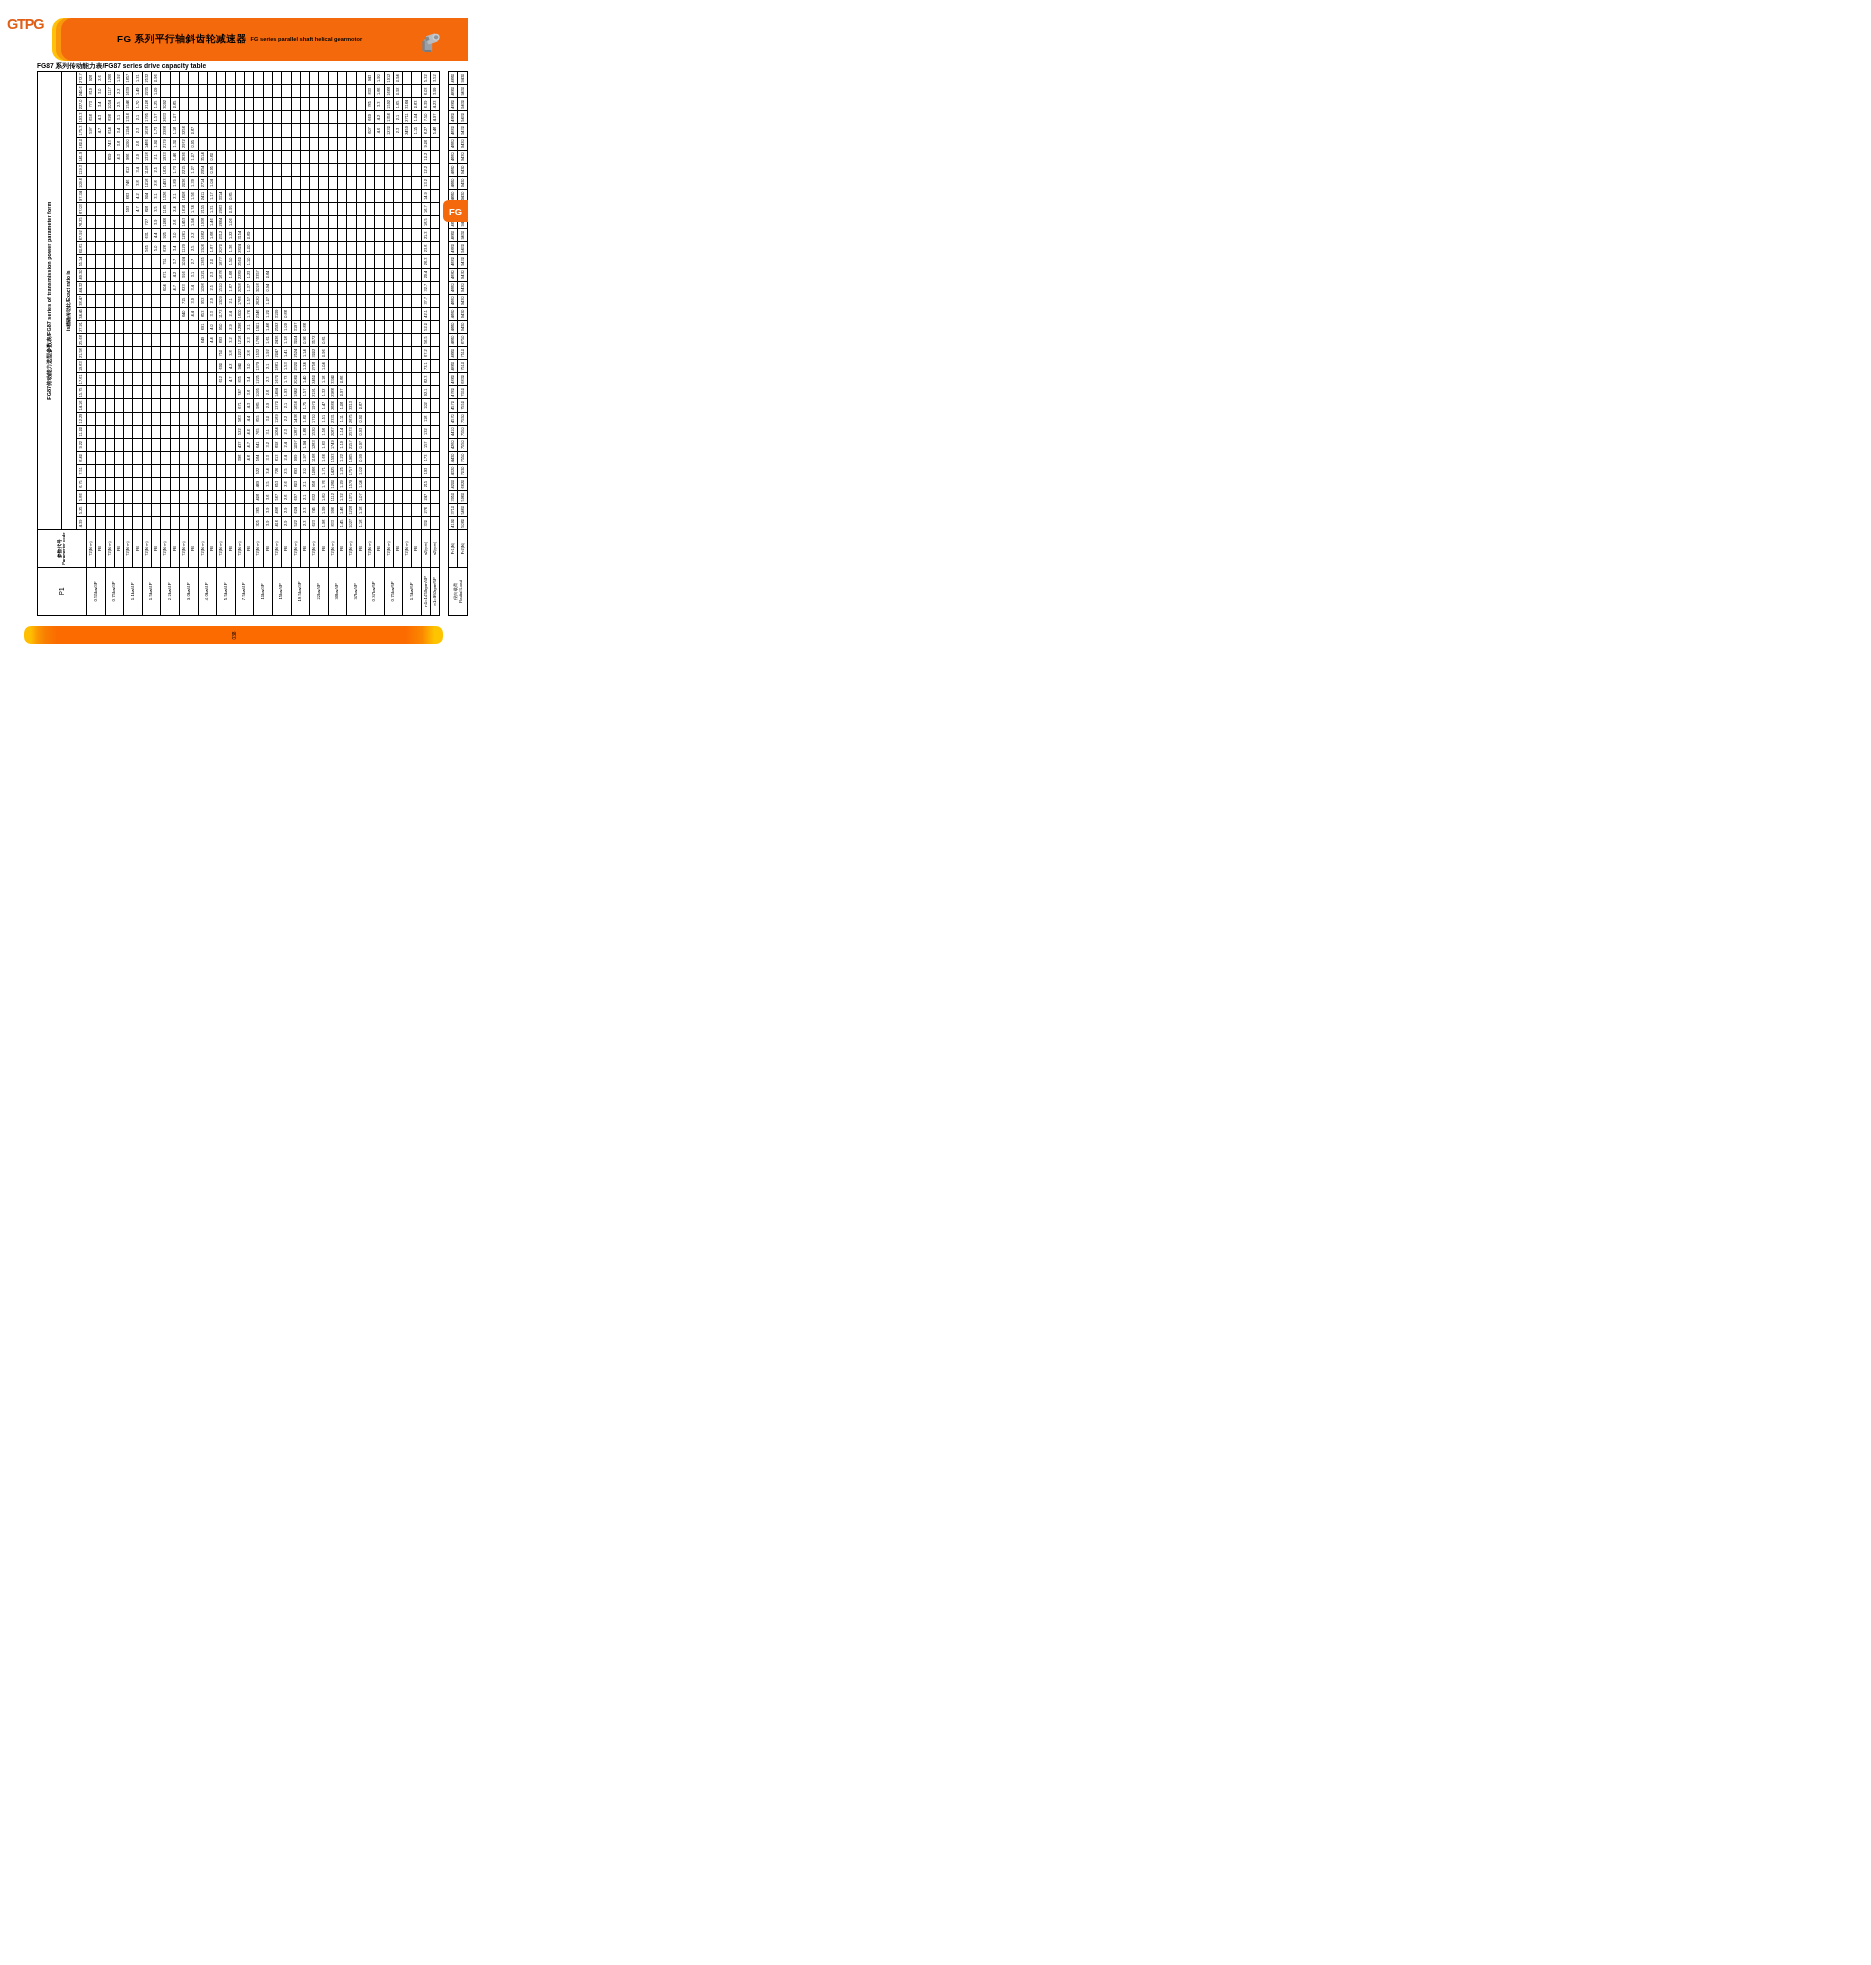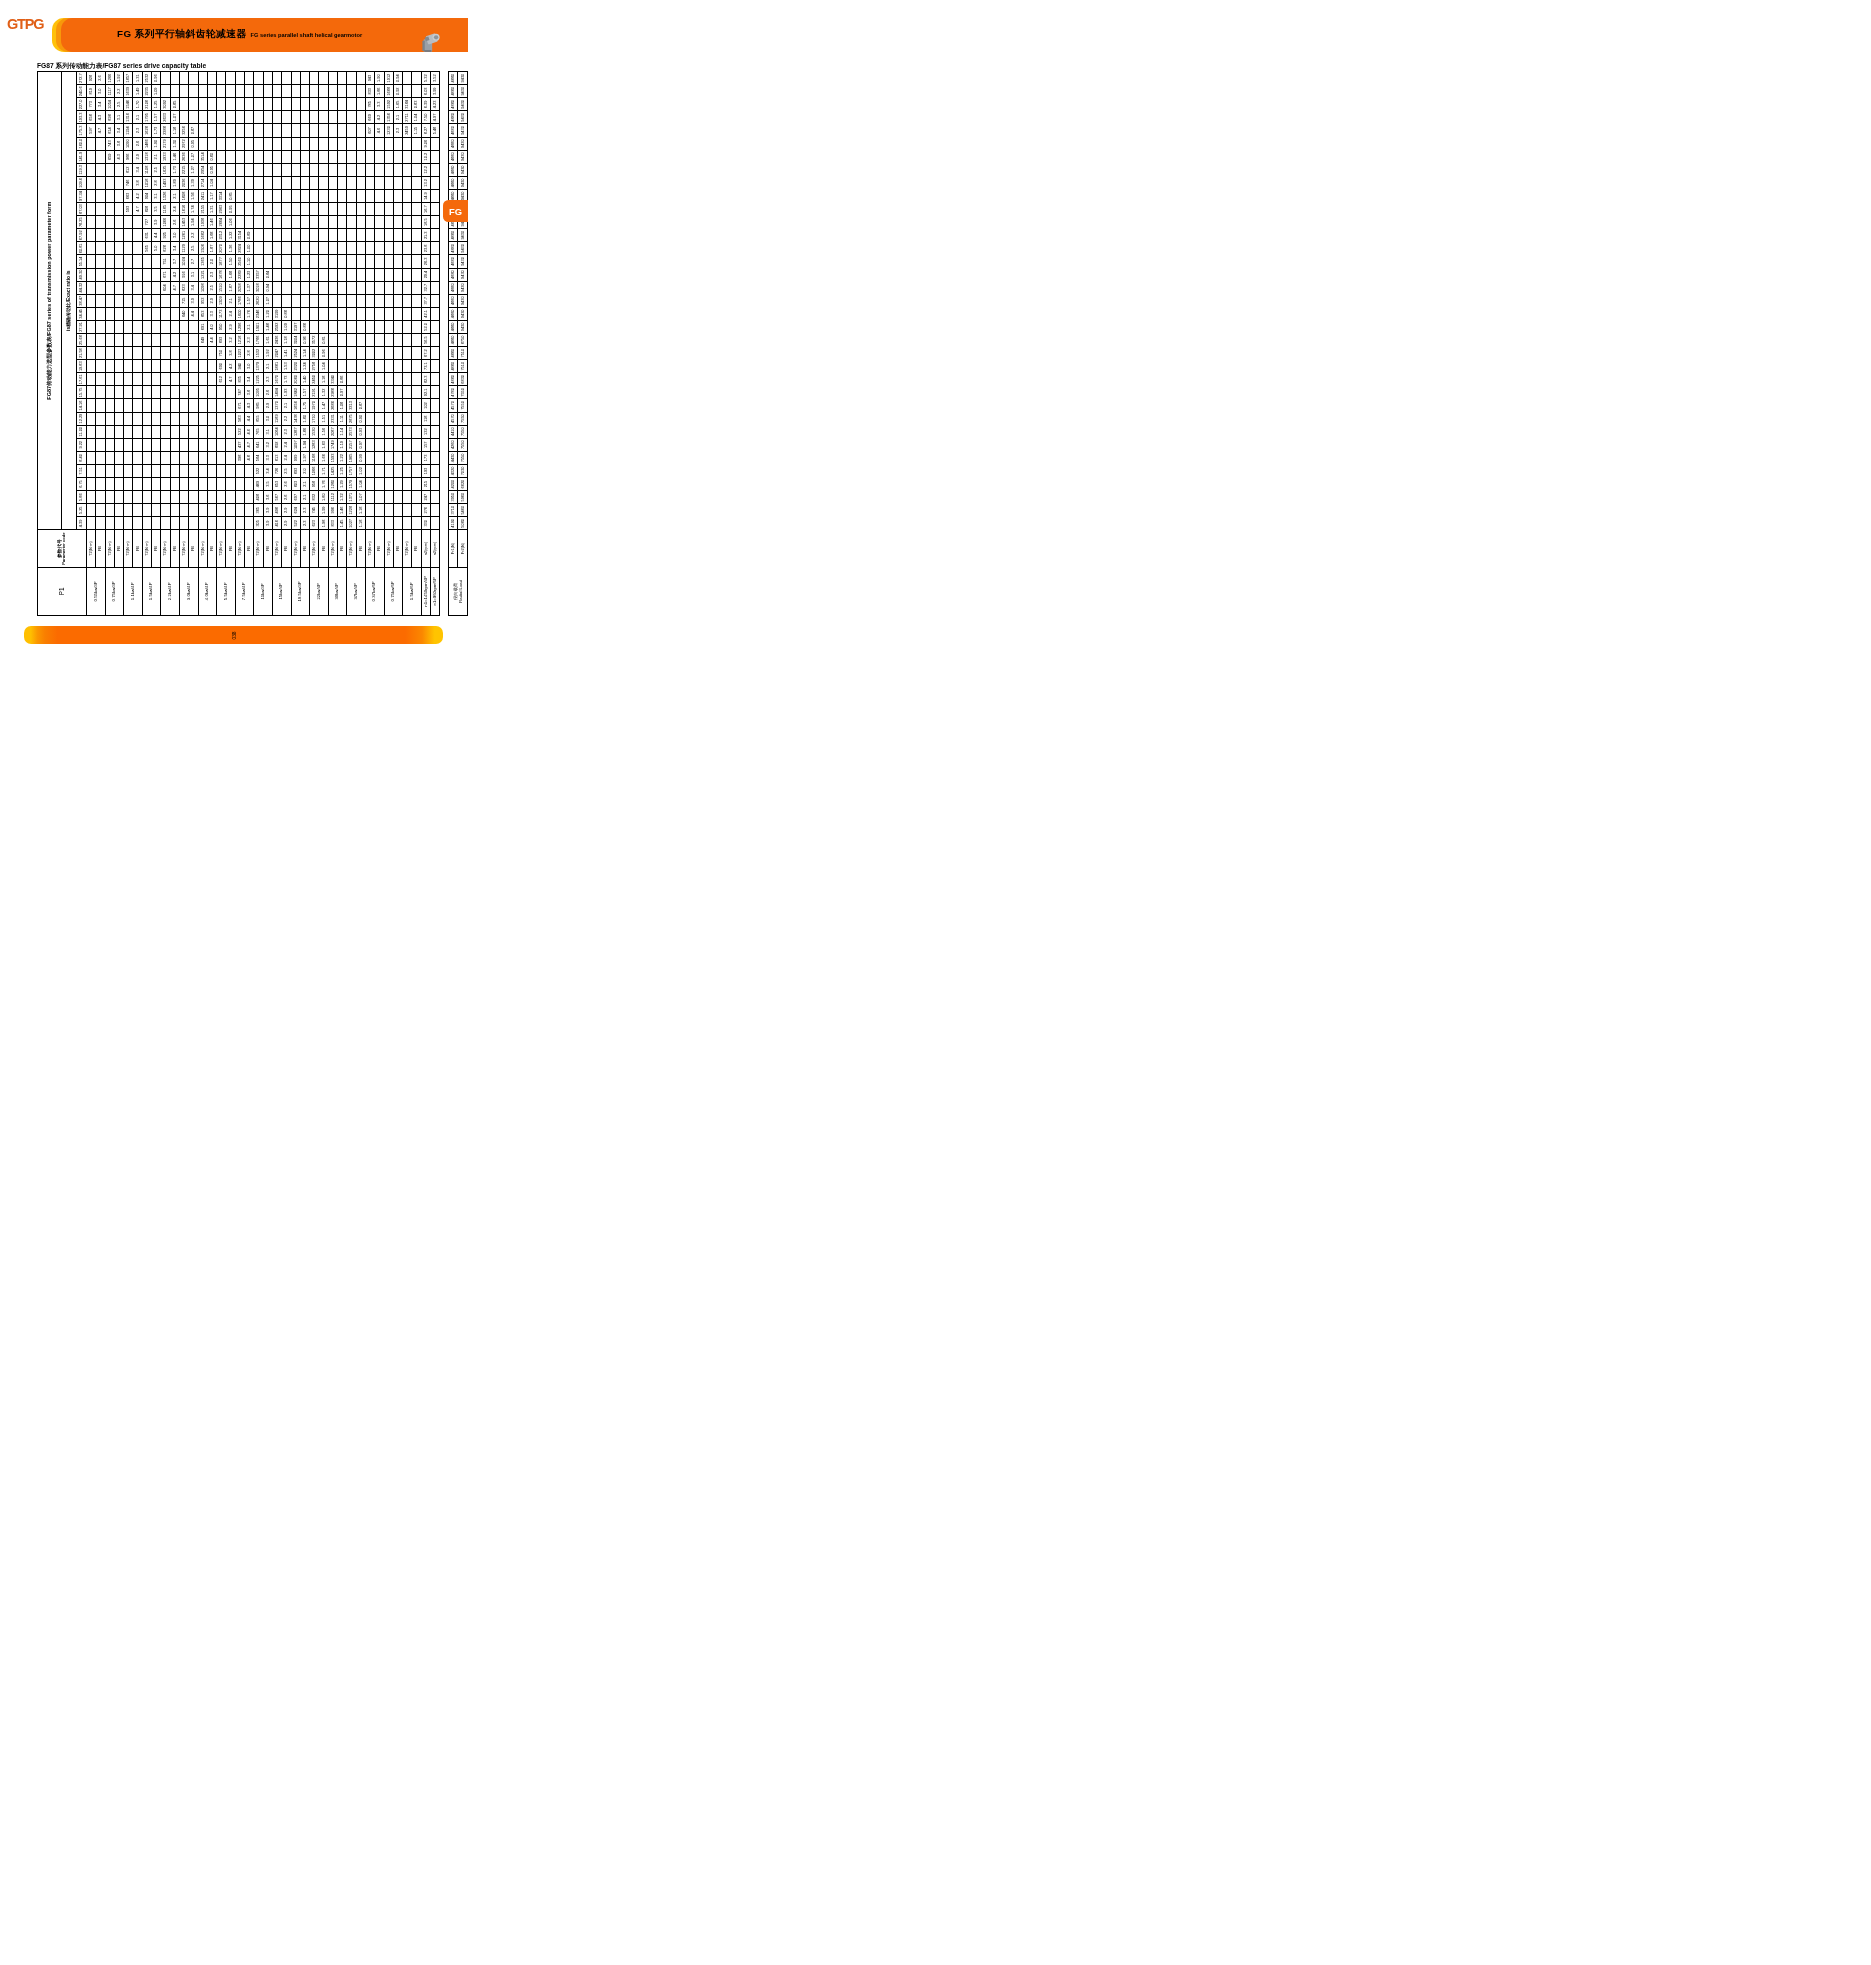--- a/index.html
+++ b/index.html
@@ -1,19 +1,19 @@
 <!DOCTYPE html>
 <html style="font-size:6.3px"><head>
 <meta charset="utf-8">
 <style>
   html,body{margin:0;padding:0;background:#fff;}
   body{width:468px;height:662px;position:relative;font-family:"Liberation Sans",sans-serif;overflow:hidden;}
 
   
-  .banner{position:absolute;left:52px;top:17.7px;right:0;height:34px;}
+  .banner{position:absolute;left:52px;top:17.7px;right:0;height:43px;}
   .band{position:absolute;top:0;bottom:0;right:0;border-radius:11.8px 0 0 11.8px;}
   .band.yellow{left:0;background:#ffc10a;}
   .band.mid{left:4.3px;background:#f8980a;}
   .band.main{left:9.4px;background:#f4690b;}
   .banner-text{position:absolute;left:65px;top:0;bottom:0;display:flex;align-items:center;gap:3.9px;}
   .banner-zh{font-size:9.8px;font-weight:bold;color:#000;letter-spacing:0.4px;}
   .banner-en{font-size:5.7px;font-weight:bold;color:#000;}
   .logo{position:absolute;left:7px;top:17.3px;width:43px;height:15.7px;
         font-size:14.5px;font-weight:900;color:#e05f17;
         letter-spacing:-1.2px;transform:scaleY(1.05);line-height:15.7px;}

